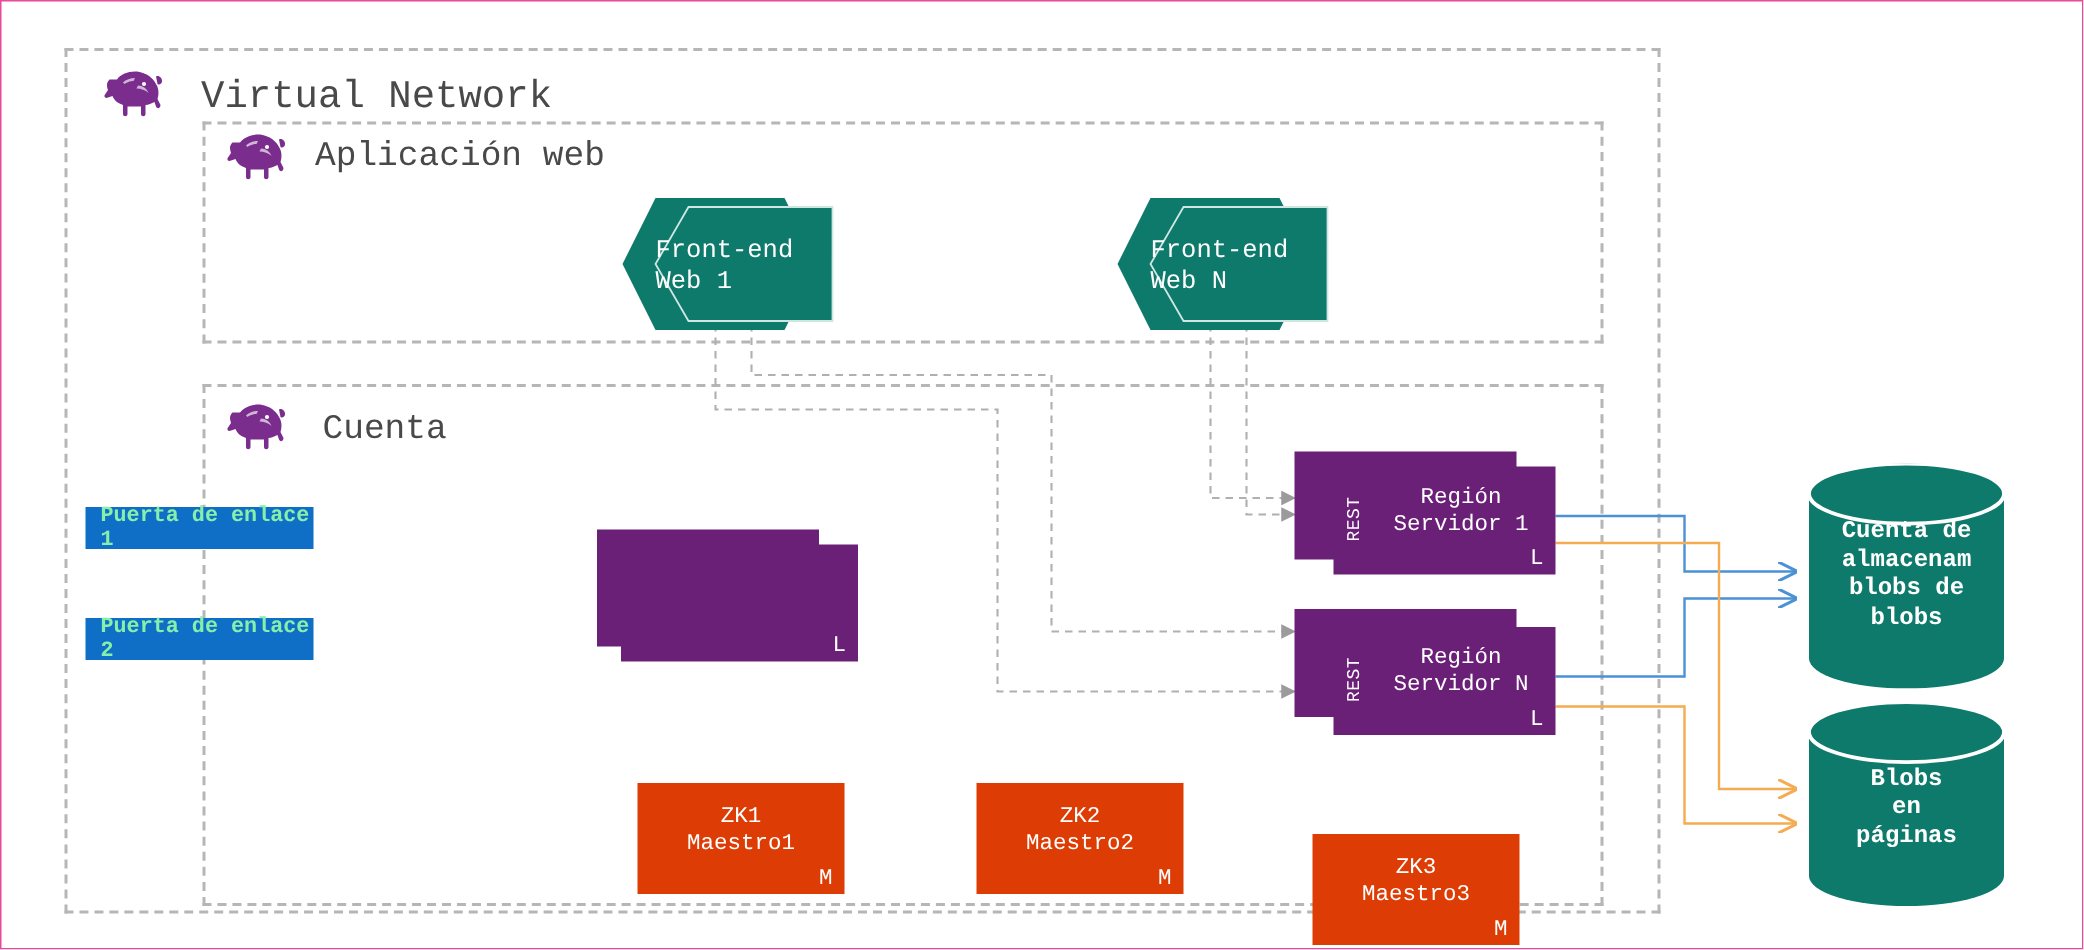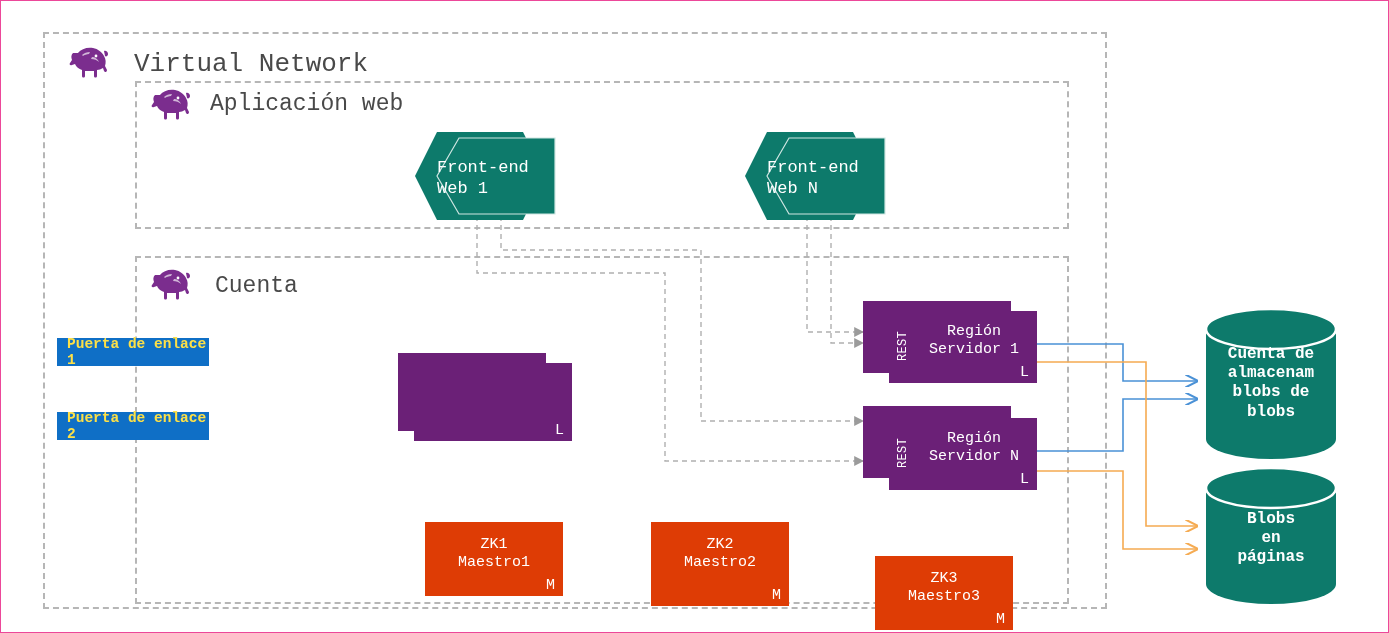--- a/index.html
+++ b/index.html
@@ -24,21 +24,21 @@
   .sizebadge{position:absolute;right:8px;bottom:2px;font-size:15px;color:#fff;}
 
   
   .pnode-back{position:absolute;background:#6b2077;}
   .pnode-front{position:absolute;background:#6b2077;}
 
   
   .zk{position:absolute;background:#de3c05;}
 
   
-  .gw{position:absolute;background:#0f6fc6;color:#fde047;font-weight:bold;font-size:14.5px;
+  .gw{position:absolute;background:#0f6fc6;color:#86efac;font-weight:bold;font-size:14.5px;
       display:flex;align-items:center;padding-left:10px;box-sizing:border-box;}
 
   
   .hexwrap{position:absolute;}
   .hexwrap svg{display:block;overflow:visible;}
   .hexlabel{position:absolute;left:0;right:0;text-align:left;color:#fff;font-size:17px;line-height:1.25;}
 
   
   .cyl{position:absolute;}
   .cyl svg{display:block;}
@@ -180,21 +180,21 @@
   </div>
 
   <div class="zk shape" style="left:424px;top:521px;width:138px;height:74px;">
     <div class="ttl" style="top:14px;font-size:15px;">
       <div>ZK1</div>
       <div>Maestro1</div>
     </div>
     <span class="sizebadge">M</span>
   </div>
 
-  <div class="zk shape" style="left:650px;top:521px;width:138px;height:84px;padding-left:15px;">
+  <div class="zk shape" style="left:650px;top:521px;width:138px;height:74px;padding-left:15px;">
     <div class="ttl" style="top:14px;font-size:15px;">
       <div>ZK2</div>
       <div>Maestro2</div>
     </div>
     <span class="sizebadge">M</span>
   </div>
 
   <div class="zk shape" style="left:874px;top:521px;width:138px;height:74px;margin-top:34px;">
     <div class="ttl" style="top:14px;font-size:15px;">
       <div>ZK3</div>

